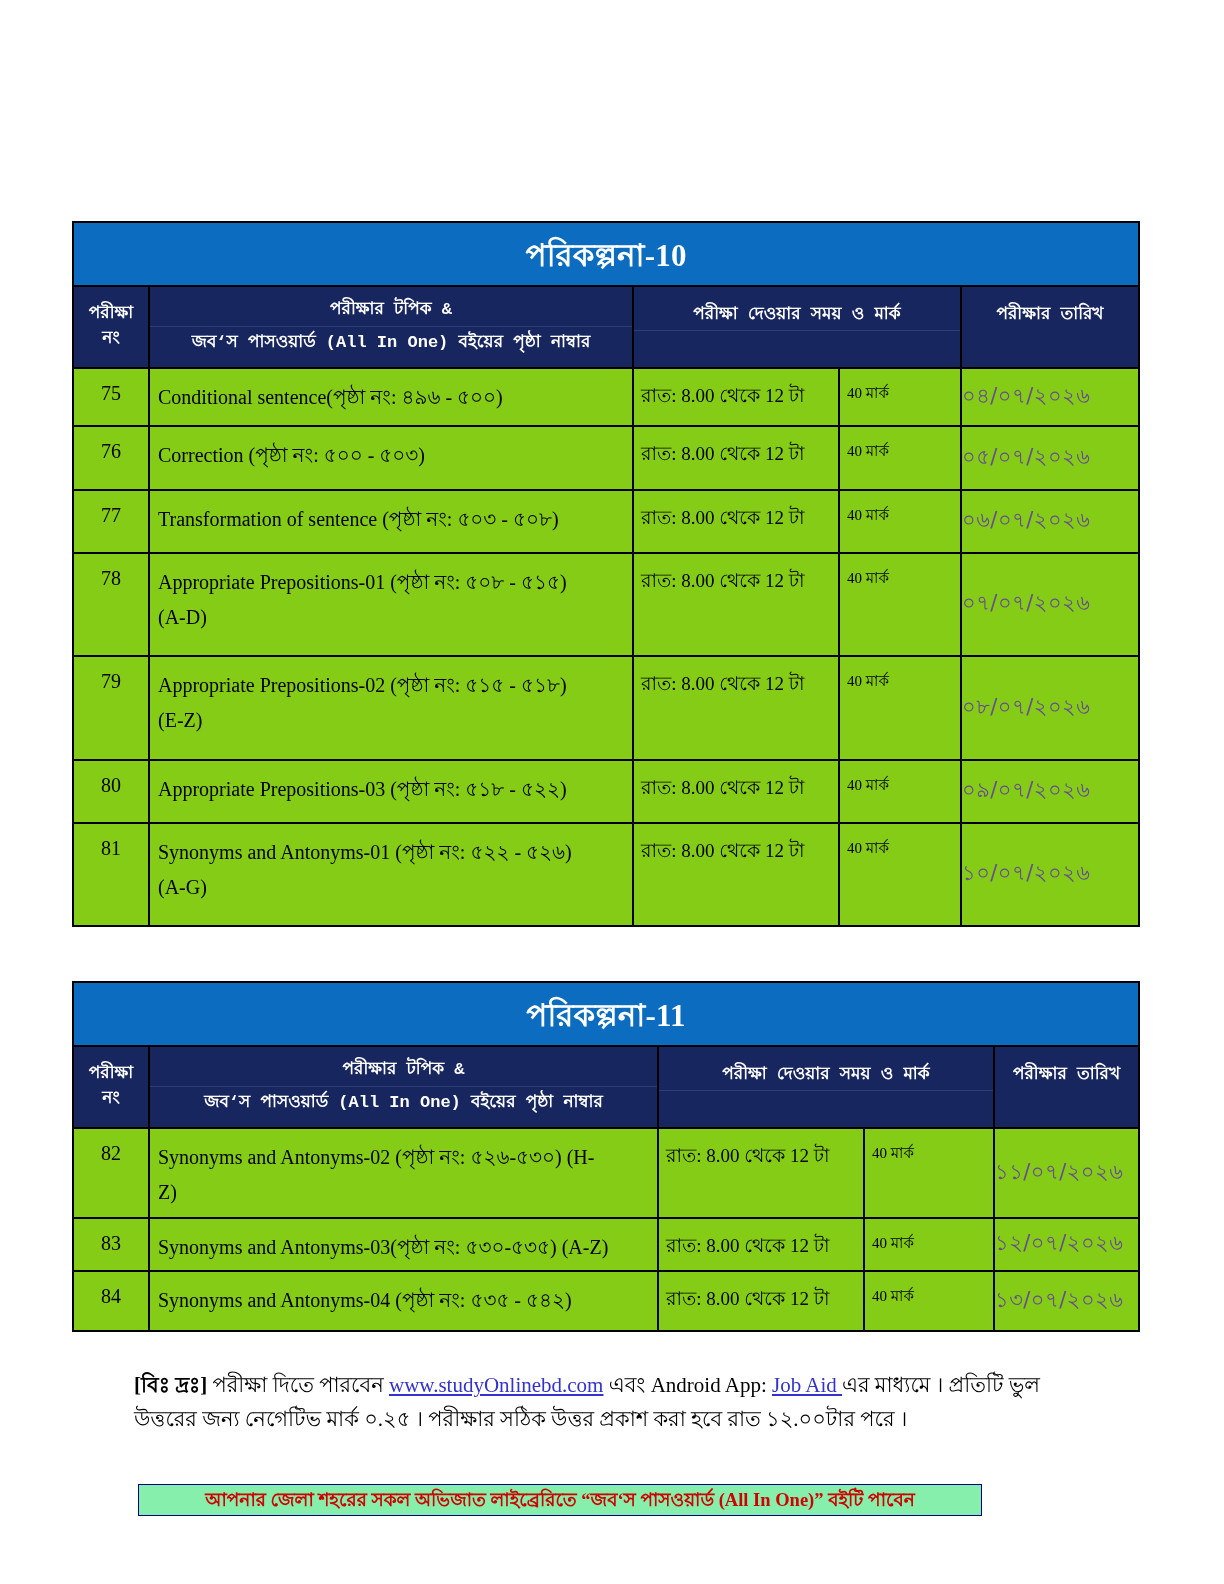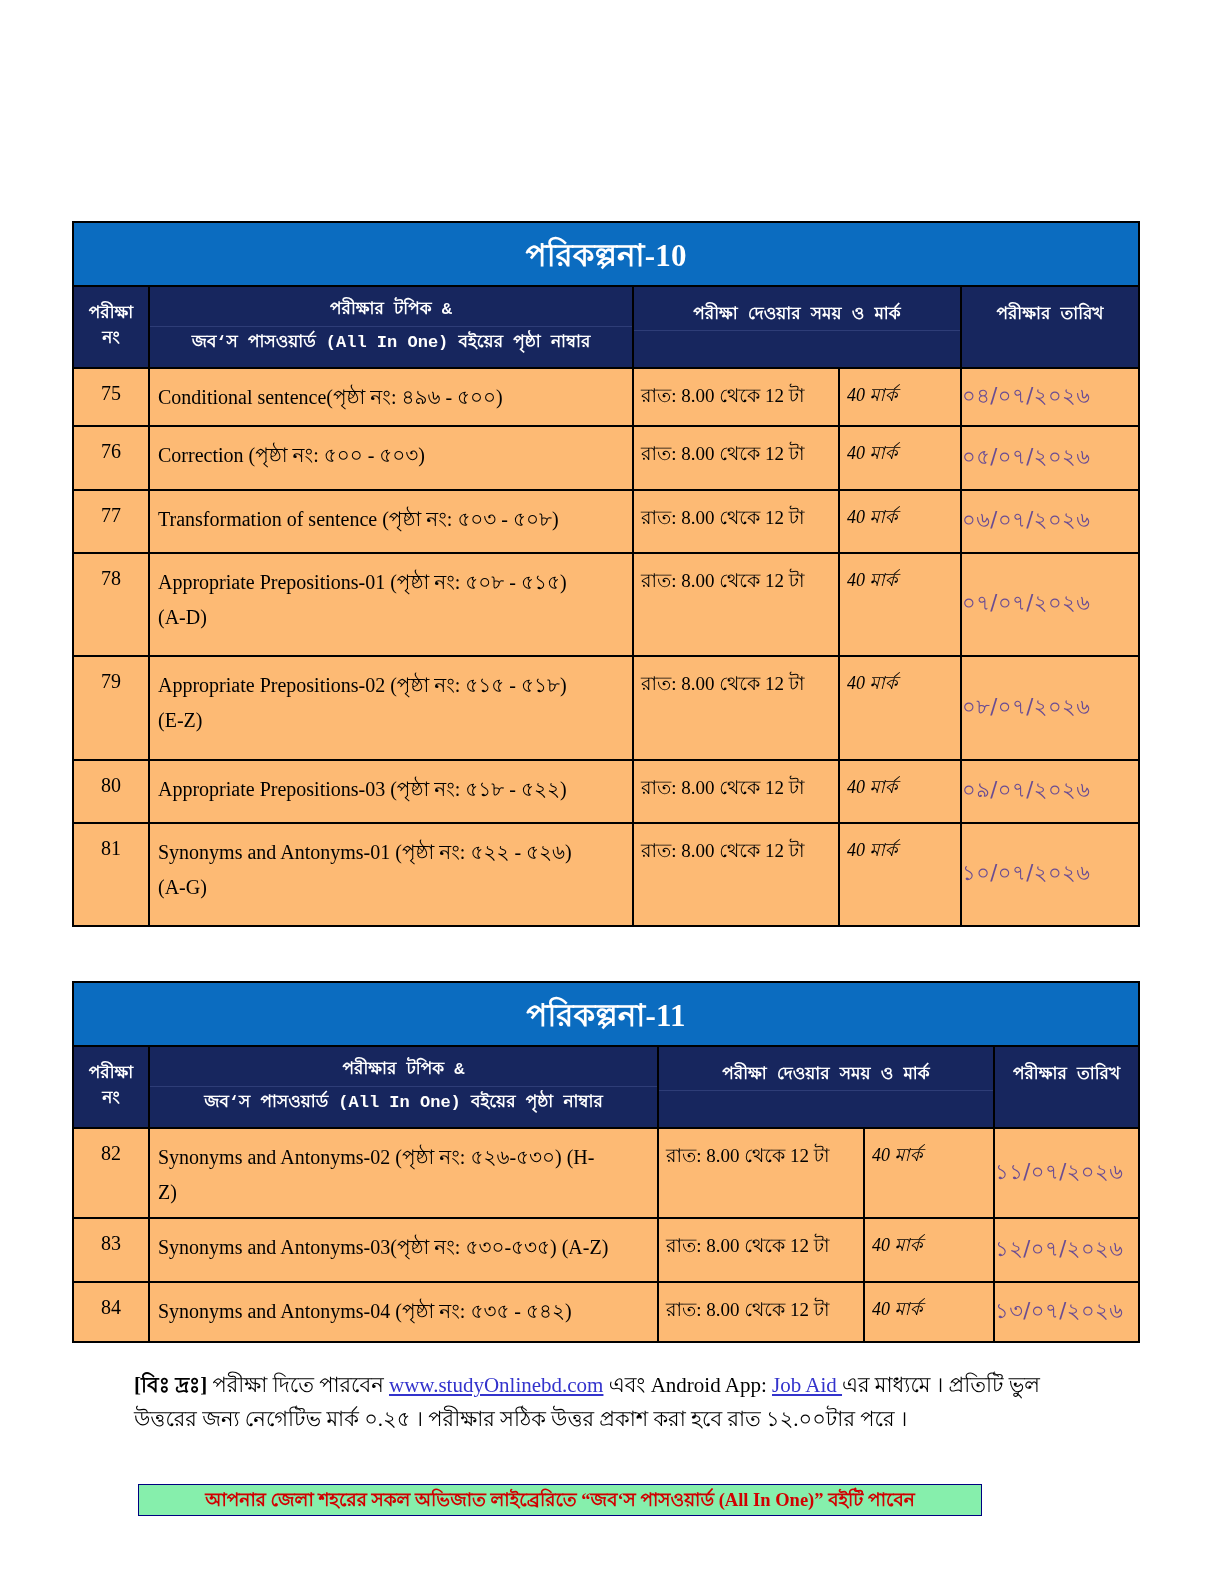--- a/index.html
+++ b/index.html
@@ -22,21 +22,21 @@
     left: 0; top: 0;
     width: 1224px;
     height: 1584px;
   }
 
   
   .plan-table {
     position: absolute;
     border-collapse: collapse;
     table-layout: fixed;
-    background: #fdba74;
+    background: #84cc16;
   }
   .plan-table td {
     border: 2px solid #000000;
     vertical-align: top;
     padding: 0;
   }
 
   
   .title-band {
     background: #0B6CC0;
@@ -103,24 +103,23 @@
     font-size: 20px;
     padding: 11px 0 0 8px !important;
     line-height: 1.75;
   }
   .c-time {
     font-size: 19px;
     padding: 12px 0 0 7px !important;
     white-space: nowrap;
   }
   .c-mark {
-    font-size: 18px;
+    font-size: 15px;
     padding: 12px 0 0 7px !important;
     white-space: nowrap;
-    font-style: italic;
   }
   .c-date {
     font-size: 21px;
     color: #6A4C93;
     text-align: left;
     vertical-align: middle !important;
     font-family: "DejaVu Sans", sans-serif;
     letter-spacing: .5px;
   }
 
@@ -320,21 +319,21 @@
         <tr style="height: 90px;">
           <td class="c-no">82</td>
           <td class="c-topic">
             <div>Synonyms and Antonyms-02 (পৃষ্ঠা নং: ৫২৬-৫৩০) (H-</div>
             <div>Z)</div>
           </td>
           <td class="c-time">রাত: 8.00 থেকে 12 টা</td>
           <td class="c-mark">40 মার্ক</td>
           <td class="c-date">১১/০৭/২০২৬</td>
         </tr>
-        <tr style="height: 64px;">
+        <tr style="height: 53px;">
           <td class="c-no">83</td>
           <td class="c-topic">
             <div>Synonyms and Antonyms-03(পৃষ্ঠা নং: ৫৩০-৫৩৫) (A-Z)</div>
           </td>
           <td class="c-time">রাত: 8.00 থেকে 12 টা</td>
           <td class="c-mark">40 মার্ক</td>
           <td class="c-date">১২/০৭/২০২৬</td>
         </tr>
         <tr style="height: 60px;">
           <td class="c-no">84</td>

